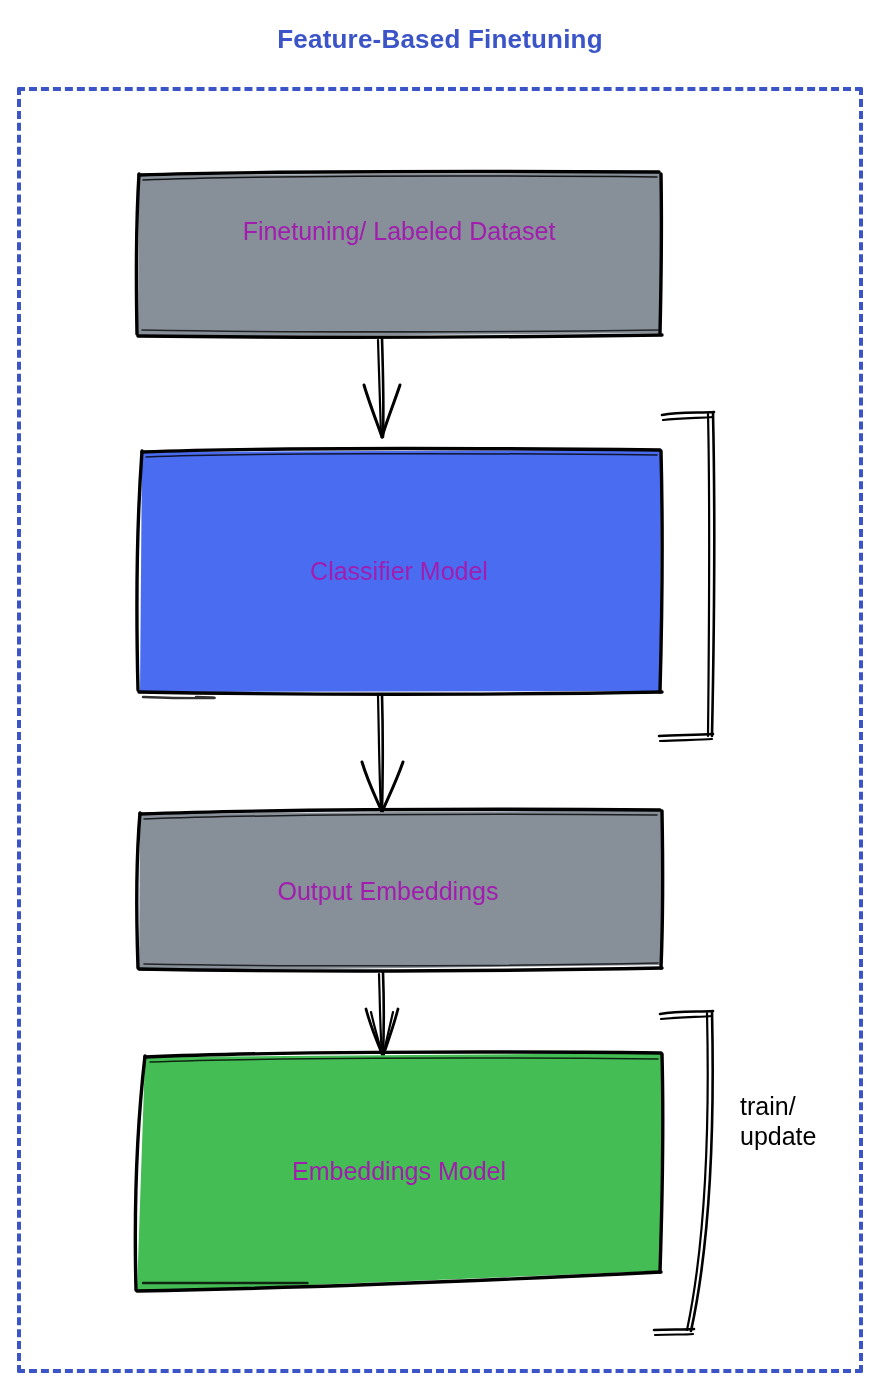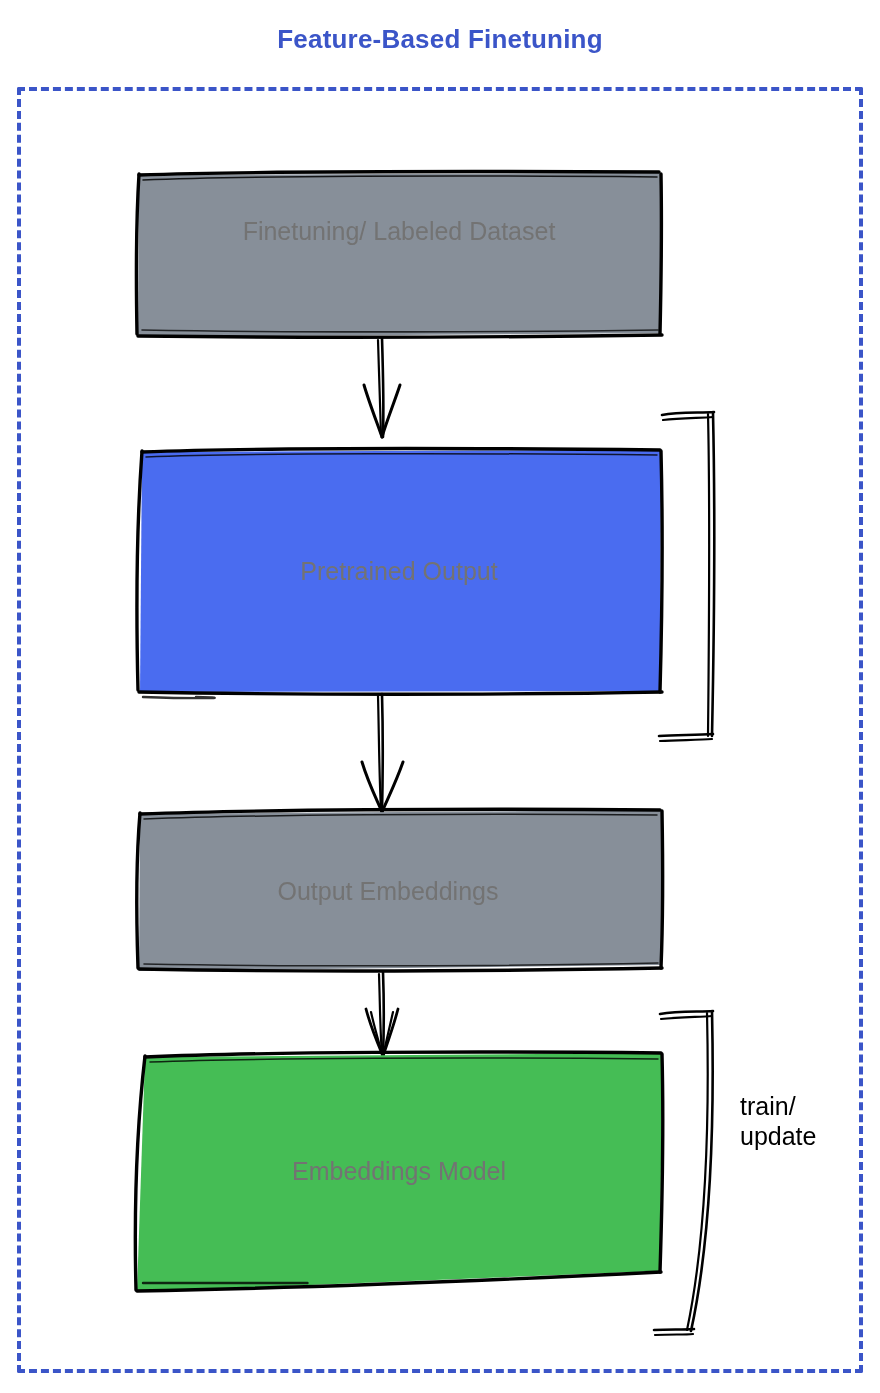--- a/index.html
+++ b/index.html
@@ -43,21 +43,21 @@
     position: absolute;
     left: 0;
     top: 0;
     width: 880px;
     height: 1393px;
     pointer-events: none;
   }
   .node-label {
     position: absolute;
     text-align: center;
-    color: #737373;
+    color: #a21caf;
     font-size: 25px;
     font-family: "Liberation Sans", sans-serif;
     white-space: nowrap;
     line-height: 1.1;
   }
   .annotation-label {
     position: absolute;
     color: #000000;
     font-size: 25px;
     font-family: "Liberation Sans", sans-serif;
@@ -160,20 +160,20 @@
       <path d="M661,1019 C680,1017 700,1017 712,1016" fill="none" stroke="#000" stroke-width="2.2" stroke-linecap="round"></path>
       <path d="M712,1012 C714,1100 713,1230 691,1331" fill="none" stroke="#000" stroke-width="2.6" stroke-linecap="round"></path>
       <path d="M707,1013 C709,1100 708,1230 687,1330" fill="none" stroke="#000" stroke-width="2.2" stroke-linecap="round"></path>
       <path d="M654,1330 C670,1329 682,1330 694,1329" fill="none" stroke="#000" stroke-width="2.6" stroke-linecap="round"></path>
       <path d="M655,1335 C672,1334 684,1335 693,1334" fill="none" stroke="#000" stroke-width="2.2" stroke-linecap="round"></path>
     </g>
 
   </svg>
 
   <div class="node-label" id="label-dataset">Finetuning/ Labeled Dataset</div>
-  <div class="node-label" id="label-pretrained">Pretrained Output</div>
+  <div class="node-label" id="label-pretrained">Classifier Model</div>
   <div class="node-label" id="label-embeddings">Output Embeddings</div>
   <div class="node-label" id="label-classifier">Embeddings Model</div>
 
   <div class="annotation-label" id="ann-train-update">train/
 update</div>
 
 </div>
 
 </body></html>

